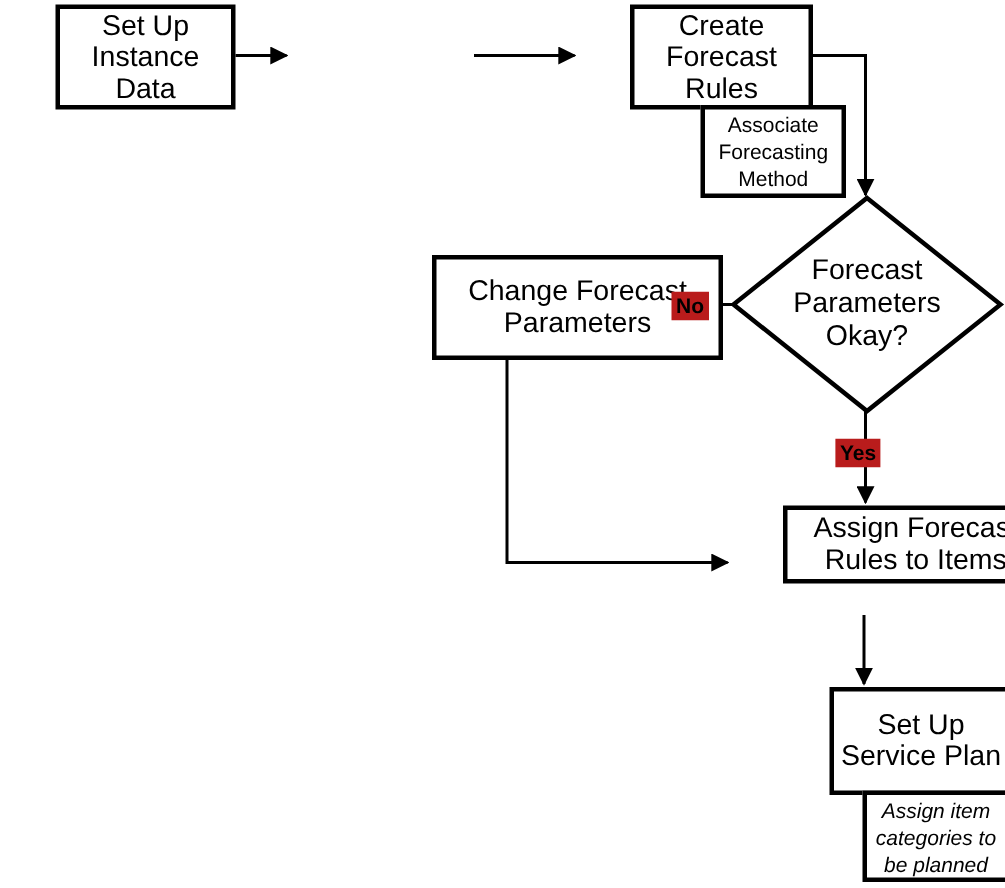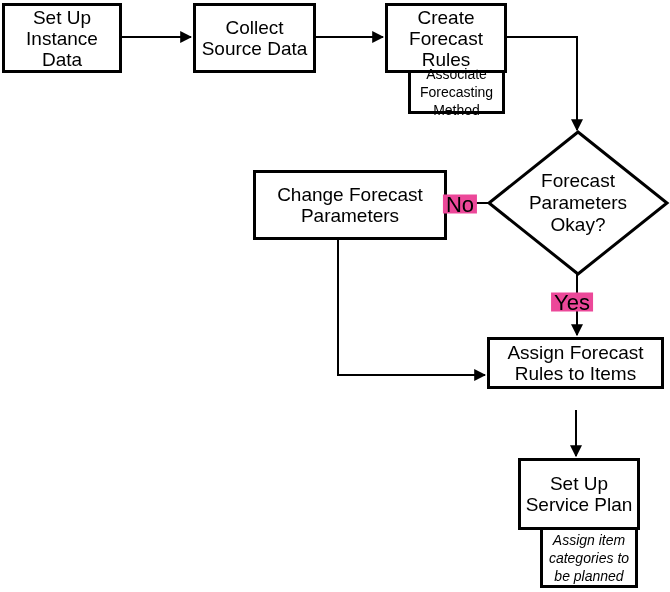--- a/index.html
+++ b/index.html
@@ -19,20 +19,21 @@
   }
   .box {
     position: absolute;
     box-sizing: border-box;
     border: 3px solid #000000;
     background: #ffffff;
     display: flex;
     align-items: center;
     justify-content: center;
     text-align: center;
+    margin-left: 35px;
   }
   .box .label {
     white-space: pre-line;
     font-size: 19px;
     line-height: 21px;
   }
   .box.sub .label {
     font-size: 14px;
     line-height: 18px;
   }
@@ -42,24 +43,25 @@
     transform: translate(-50%, -50%);
     width: 150px;
     text-align: center;
     white-space: pre-line;
     font-size: 19px;
     line-height: 22px;
   }
   .edge-label {
     position: absolute;
     transform: translate(-50%, -50%);
-    background: #ec4899;
+    background: #b91c1c;
     padding: 0 3px;
-    font-size: 22px;
+    font-size: 14px;
     line-height: 19px;
+    font-weight: bold;
   }
   #label-no  { left: 460px; top: 204px; }
   #label-yes { left: 572px; top: 302px; }
 </style>
 </head>
 <body>
 
 <div id="canvas">
 
   <svg id="wires" viewBox="0 0 670 592" xmlns="http://www.w3.org/2000/svg">
@@ -79,32 +81,28 @@
 
     <polygon points="578,132 667,203 578,274 489,203" fill="#ffffff" stroke="#000000" stroke-width="3"></polygon>
   </svg>
 
   <div class="box" style="left:2px; top:3px; width:120px; height:70px;">
     <span class="label">Set Up
 Instance
 Data</span>
   </div>
 
-  <div class="box" style="left:193px; top:3px; width:123px; height:70px;">
-    <span class="label">Collect
-Source Data</span>
-  </div>
 
   <div class="box" style="left:385px; top:3px; width:122px; height:70px;justify-content:center;">
     <span class="label">Create
 Forecast
 Rules</span>
   </div>
 
-  <div class="box sub" style="left:408px; top:70px; width:97px; height:44px;">
+  <div class="box sub" style="left:432px; top:70px; width:97px; height:62px;">
     <span class="label">Associate
 Forecasting
 Method</span>
   </div>
 
   <div class="box" style="left:253px; top:170px; width:194px; height:70px;">
     <span class="label">Change Forecast
 Parameters</span>
   </div>
 

